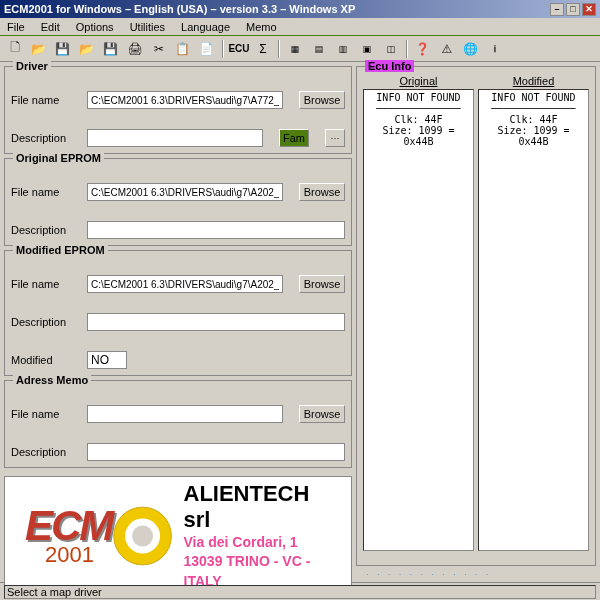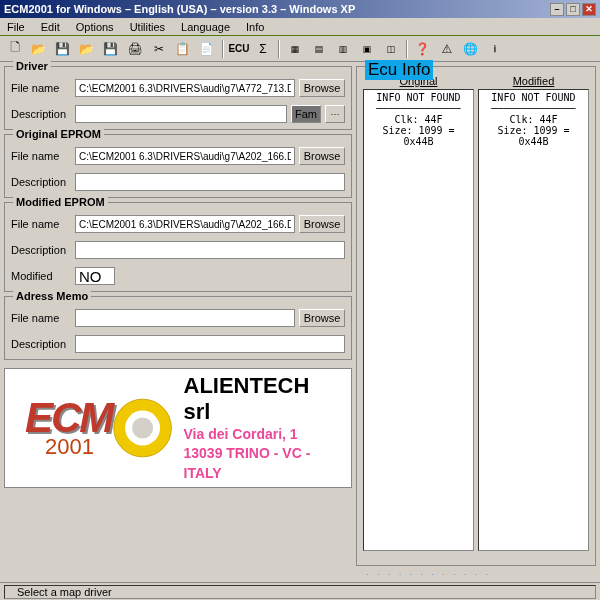--- a/index.html
+++ b/index.html
@@ -117,52 +117,52 @@
       left: 8px;
       background: #d4d0c8;
       padding: 0 3px;
       font-size: 11px;
       font-weight: bold;
     }
 
     .field-row {
       display: flex;
       align-items: center;
-      margin-top: 8px;
-      gap: 4px;
+      margin-top: 20px;
+      gap: 16px;
     }
     .field-label {
       width: 60px;
       font-size: 11px;
       flex-shrink: 0;
     }
     .field-input {
       flex: 1;
       height: 18px;
       border: 1px solid #888;
       background: white;
       padding: 1px 3px;
-      font-size: 15px;
+      font-size: 12px;
     }
     .browse-btn {
       width: 46px;
       height: 18px;
       background: #d4d0c8;
       border: 1px solid;
       border-color: #fff #888 #888 #fff;
       font-size: 11px;
       cursor: pointer;
       display: flex;
       align-items: center;
       justify-content: center;
     }
     .fam-btn {
       width: 30px;
       height: 18px;
-      background: #737373;
+      background: #4d7c0f;
       border: 1px solid;
       border-color: #fff #888 #888 #fff;
       font-size: 11px;
       cursor: pointer;
       display: flex;
       align-items: center;
       justify-content: center;
     }
 
     
@@ -175,24 +175,24 @@
       border: 1px solid #888;
       background: #d4d0c8;
       padding: 4px 6px 6px;
       position: relative;
       flex: 1;
     }
     .ecu-label {
       position: absolute;
       top: -7px;
       left: 8px;
-      background: #0ea5e9;
+      background: #d946ef;
       padding: 0 3px;
-      font-size: 17px;
-      font-weight: normal;
+      font-size: 11px;
+      font-weight: bold;
     }
     .ecu-inner {
       display: flex;
       gap: 4px;
       margin-top: 4px;
       height: calc(100% - 12px);
     }
     .ecu-col {
       flex: 1;
       display: flex;
@@ -280,21 +280,21 @@
       border-top: 1px solid #888;
       display: flex;
       align-items: center;
       padding: 0 4px;
       font-size: 11px;
     }
     .status-panel {
       flex: 1;
       border: 1px inset #888;
       height: 14px;
-      padding: 0 12px;
+      padding: 0 2px;
       display: flex;
       align-items: center;
       background: #d4d0c8;
     }
 
     
     .ecu-text-area::-webkit-scrollbar { width: 12px; }
     .ecu-text-area::-webkit-scrollbar-track { background: #d4d0c8; }
     .ecu-text-area::-webkit-scrollbar-thumb { background: #888; }
   </style>
@@ -309,21 +309,21 @@
     <div class="title-bar-btn close">✕</div>
   </div>
 </div>
 
 <div class="menu-bar">
   <span class="menu-item">File</span>
   <span class="menu-item">Edit</span>
   <span class="menu-item">Options</span>
   <span class="menu-item">Utilities</span>
   <span class="menu-item">Language</span>
-  <span class="menu-item">Info</span>
+  <span class="menu-item">Memo</span>
 </div>
 
 <div class="toolbar">
   <div class="tb-btn" title="New">🗋</div>
   <div class="tb-btn" title="Open">📂</div>
   <div class="tb-btn" title="Save">💾</div>
   <div class="tb-btn">📂</div>
   <div class="tb-btn">💾</div>
   <div class="tb-btn">🖨</div>
   <div class="tb-btn">✂</div>

